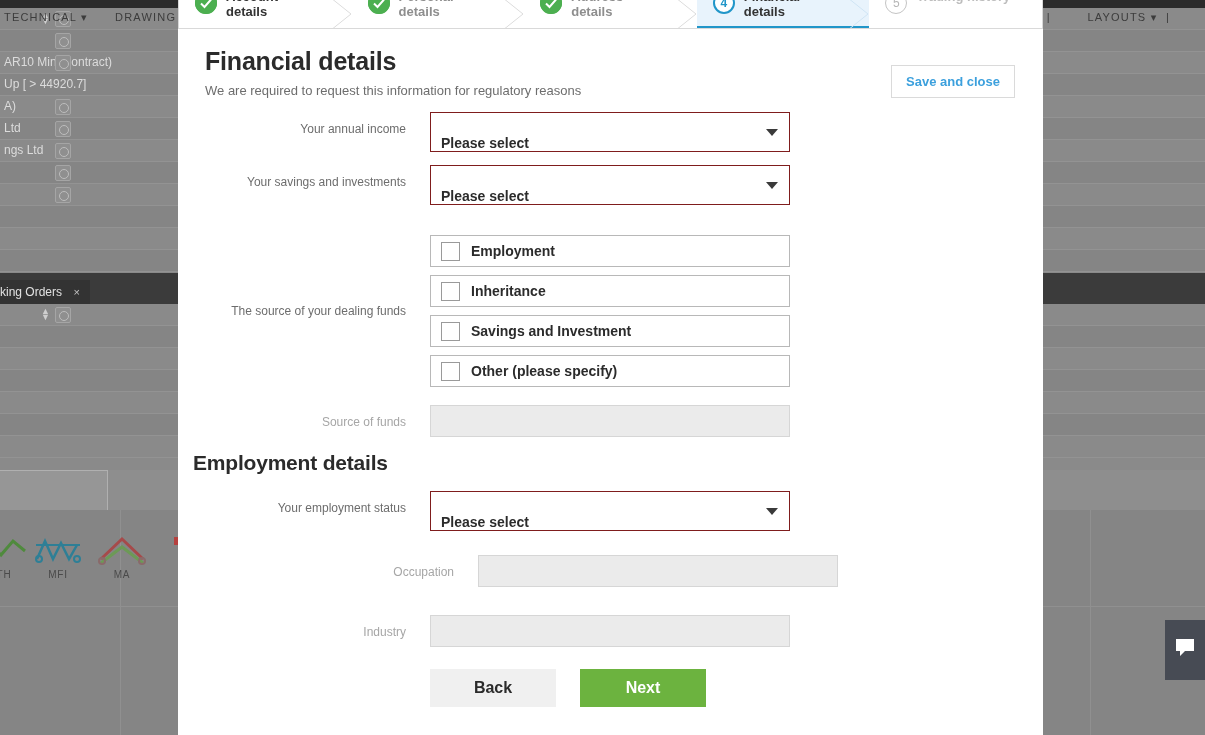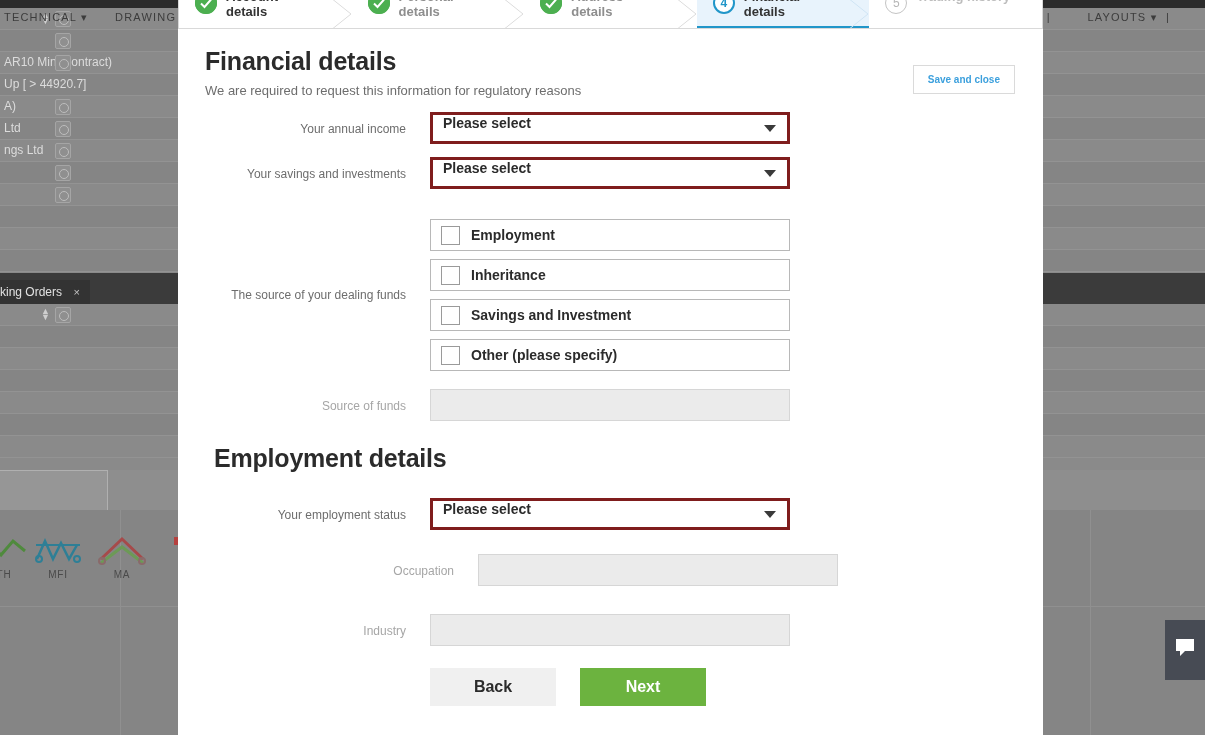--- a/index.html
+++ b/index.html
@@ -264,21 +264,21 @@
     font-size: 13px;
     color: #6d6d6d;
   }
   .save-close {
     position: absolute;
     right: 28px;
     top: 36px;
     border: 1px solid #dadada;
     background: #fff;
     color: #3ca0dd;
-    font-size: 10px;
+    font-size: 13px;
     font-weight: bold;
     padding: 8px 14px;
     cursor: pointer;
     font-family: "Liberation Sans", sans-serif;
   }
 
   .form { margin-top: 14px; }
   .field-row {
     display: flex;
     align-items: flex-start;
@@ -294,25 +294,25 @@
     padding-right: 0;
     box-sizing: border-box;
   }
   .field-label.disabled { color: #a6a6a6; }
   .field-control {
     margin-left: 24px;
     width: 360px;
   }
   .select-box {
     position: relative;
-    height: 32px;
-    border: 3px solid #7f1d1d;
+    height: 40px;
+    border: 1px solid #7f1d1d;
     background: #fff;
     display: flex;
-    align-items: flex-start;
+    align-items: flex-end;
     padding: 0 10px;
     box-sizing: border-box;
     cursor: pointer;
   }
   .select-box .value {
     font-size: 14px;
     color: #2b2b2b;
     font-weight: bold;
   }
   .caret {
@@ -353,23 +353,23 @@
     border: 1px solid #d6d6d6;
     background: #ebebeb;
     width: 100%;
     box-sizing: border-box;
     font-size: 14px;
     padding: 0 9px;
     font-family: "Liberation Sans", sans-serif;
     color: #555;
   }
   .section-title {
-    margin: 9px;
-    padding: 14px 0 16px 27px;
-    font-size: 25px;
+    margin: 0;
+    padding: 14px 0 16px 15px;
+    font-size: 21px;
     font-weight: bold;
     color: #2b2b2b;
     letter-spacing: -0.2px;
   }
   .actions {
     display: flex;
     margin-top: 22px;
     padding-left: 252px;
   }
   .btn {

